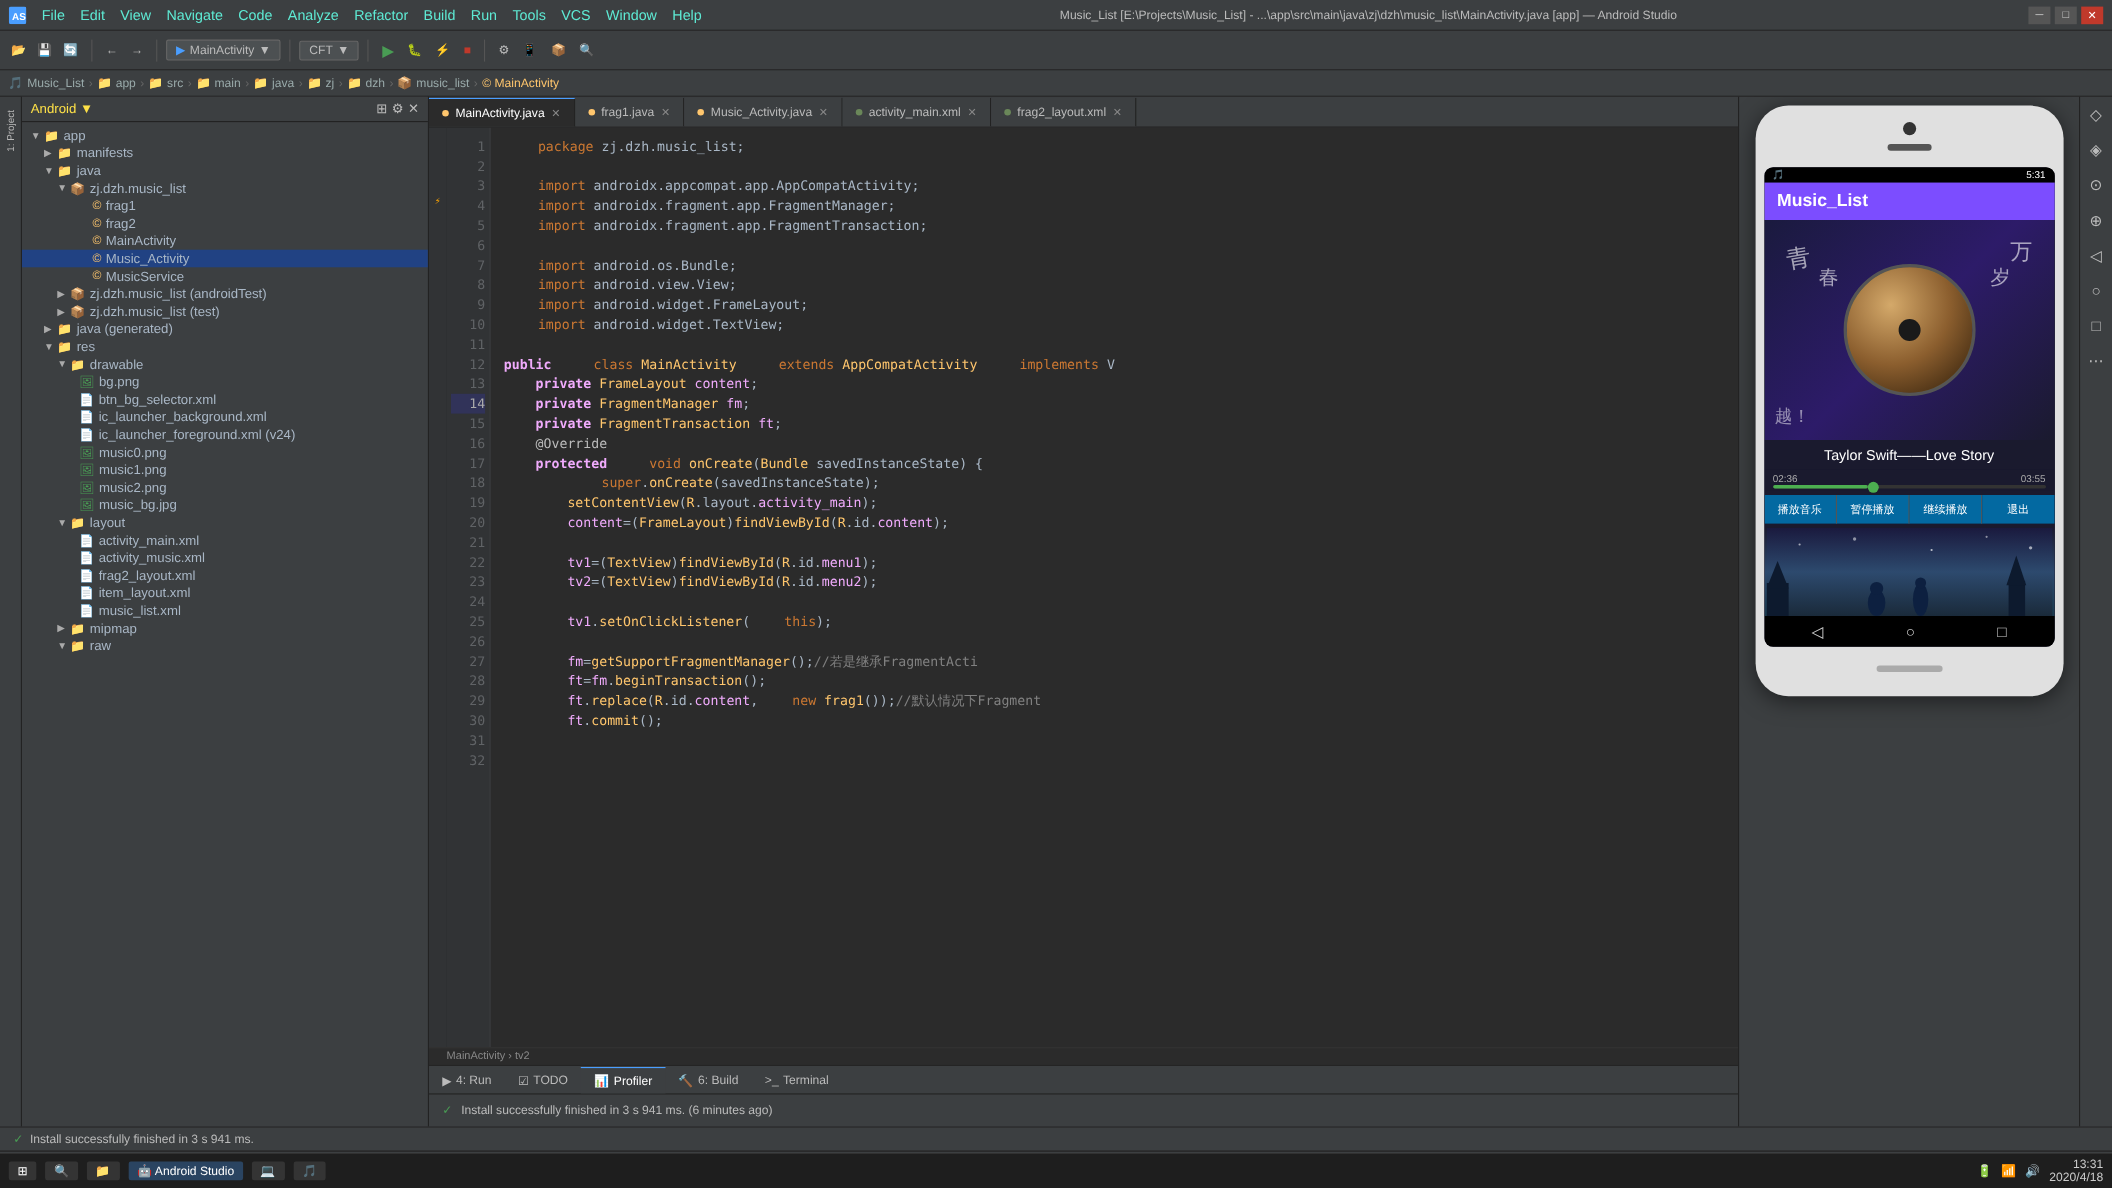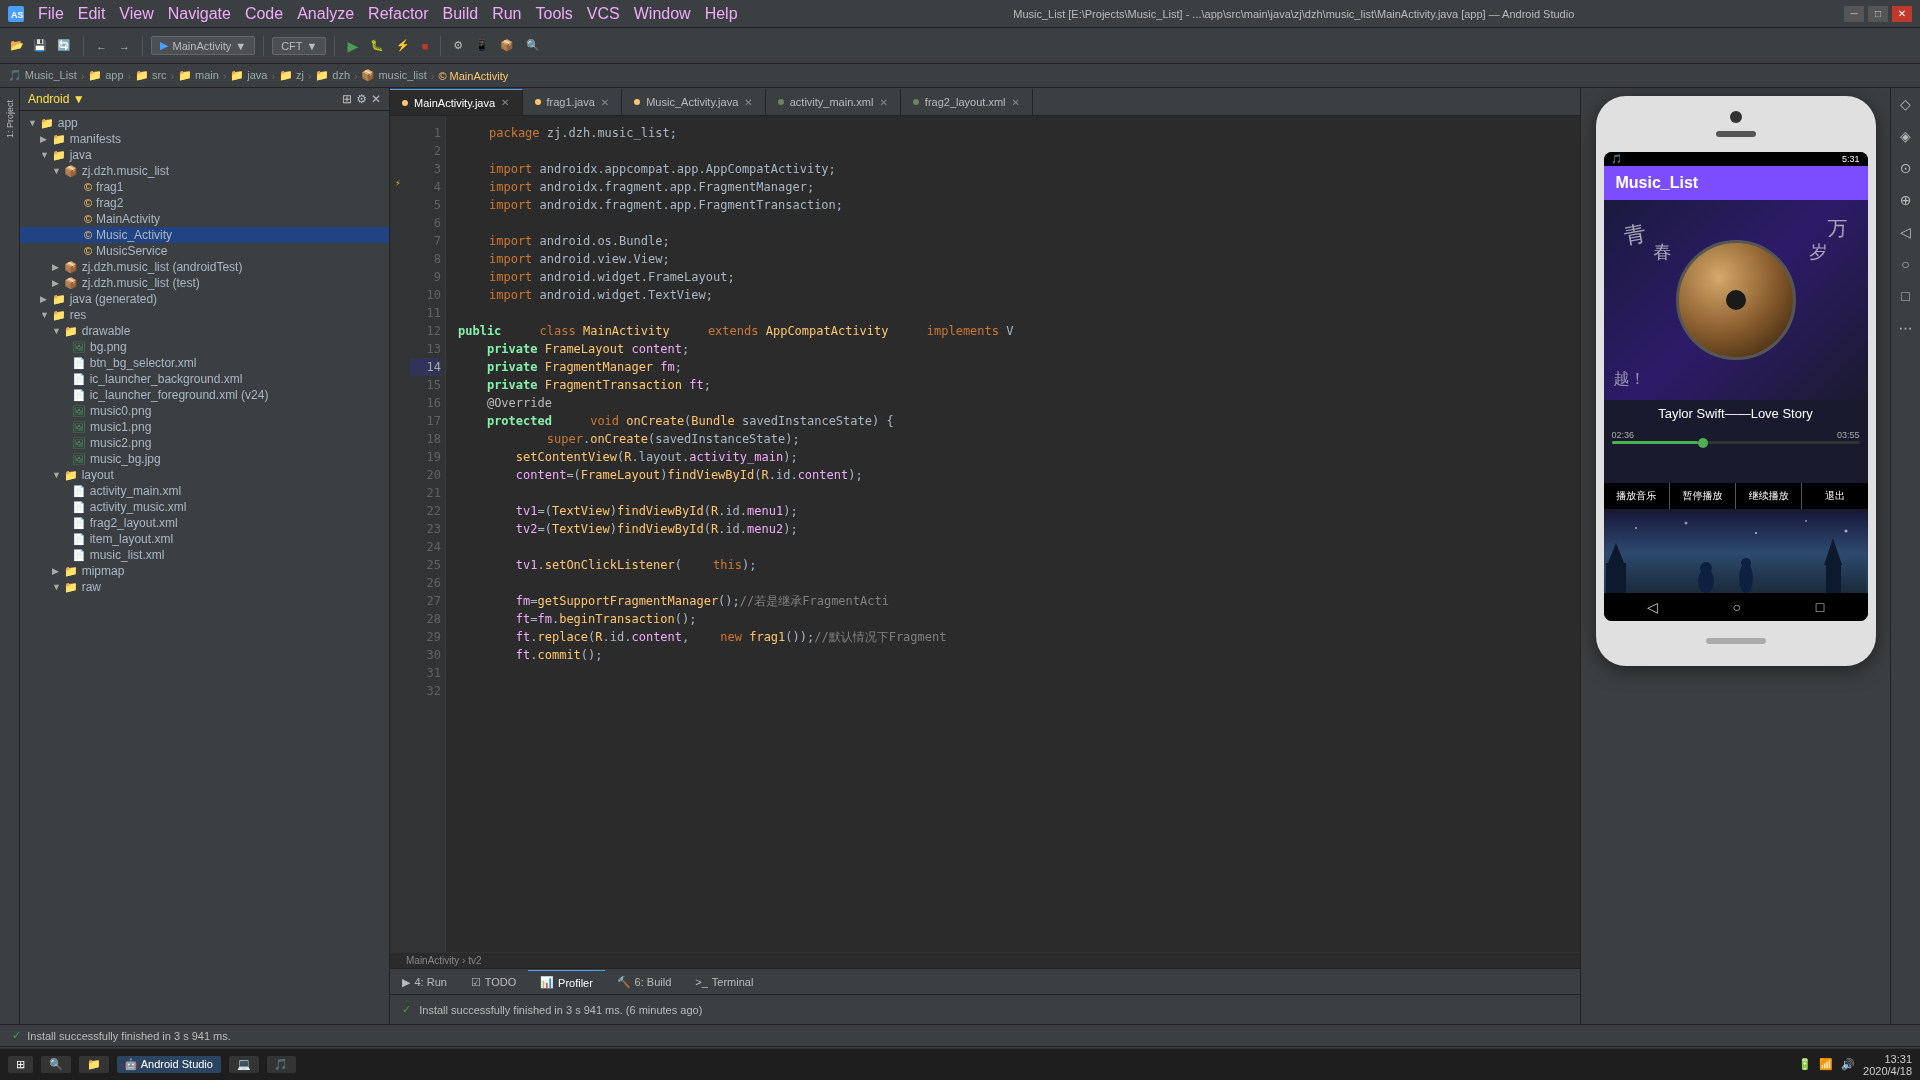--- a/index.html
+++ b/index.html
@@ -1,20 +1,20 @@
 <!DOCTYPE html>
 <html><head>
   <meta charset="utf-8">
   <style>
     * { box-sizing: border-box; margin: 0; padding: 0; }
     body { font-family: 'Segoe UI', Arial, sans-serif; background: #2b2b2b; color: #a9b7c6; font-size: 12px; overflow: hidden; width: 1920px; height: 1080px; }
 
     
     #title-bar { background: #3c3f41; height: 28px; display: flex; align-items: center; padding: 0 8px; border-bottom: 1px solid #222; }
-    #menu-bar { display: flex; gap: 2px; font-size: 16px; color: #f0abfc; }
+    #menu-bar { display: flex; gap: 2px; font-size: 13px; color: #5eead4; }
     #menu-bar span { padding: 2px 6px; cursor: pointer; }
     #title-center { flex: 1; text-align: center; font-size: 11px; color: #bbb; }
 
     
     #toolbar { background: #3c3f41; height: 36px; display: flex; align-items: center; padding: 0 6px; border-bottom: 1px solid #222; gap: 4px; }
     .toolbar-btn { background: none; border: none; color: #bbb; cursor: pointer; padding: 2px 4px; font-size: 11px; border-radius: 2px; }
     .toolbar-sep { width: 1px; height: 20px; background: #555; margin: 0 4px; }
     .toolbar-dropdown { background: #4c5052; border: 1px solid #666; color: #bbb; padding: 2px 8px; font-size: 11px; border-radius: 2px; cursor: pointer; display: flex; align-items: center; gap: 4px; }
 
     
@@ -49,21 +49,21 @@
     .tab-dot { width: 6px; height: 6px; border-radius: 50%; display: inline-block; }
     .tab-dot.java { background: #ffc66d; }
     .tab-dot.xml { background: #6a8759; }
 
     
     #code-editor { flex: 1; display: flex; overflow: hidden; font-family: 'Consolas', monospace; font-size: 12px; }
     #line-numbers { background: #313335; padding: 8px 4px; text-align: right; color: #606366; min-width: 40px; border-right: 1px solid #3a3c3e; line-height: 18px; overflow: hidden; }
     #code-content { flex: 1; padding: 8px 12px; overflow: auto; line-height: 18px; }
     .code-line { white-space: pre; }
     .kw { color: #cc7832; margin-left: 31px; }
-    .kw2 { color: #86efac; font-weight: bold; text-align: right; }
+    .kw2 { color: #f0abfc; font-weight: bold; text-align: right; }
     .cls { color: #ffc66d; }
     .cm { color: #808080; }
     .fn { color: #ffc66d; }
     .param { color: #a9b7c6; }
     .ann { color: #bbb; }
     .id { color: #f0abfc; margin-top: 29px; }
     .op { color: #a9b7c6; }
 
     
     #phone-panel { width: 310px; background: #3c3f41; border-left: 1px solid #222; padding: 8px; overflow-y: auto; }
@@ -81,21 +81,21 @@
     #album-circle { width: 120px; height: 120px; border-radius: 50%; background: radial-gradient(circle at 40% 35%, #c8a96e, #8b6b2e, #3d2b0e); border: 3px solid #555; position: relative; z-index: 2; overflow: hidden; display: flex; align-items: center; justify-content: center; }
     #album-inner { width: 20px; height: 20px; border-radius: 50%; background: #1a1a1a; position: absolute; }
     .chinese-text { position: absolute; z-index: 1; color: rgba(255,255,255,0.6); font-size: 20px; }
     #song-title { color: #fff; font-size: 13px; text-align: center; padding: 6px 4px; background: #1a1a2e; }
     #progress-bar-container { padding: 2px 8px; background: #1a1a2e; }
     #progress-bar { height: 3px; background: #333; border-radius: 2px; position: relative; }
     #progress-fill { width: 35%; height: 100%; background: #4caf50; border-radius: 2px; }
     #progress-thumb { width: 10px; height: 10px; background: #4caf50; border-radius: 50%; position: absolute; top: -3.5px; left: 35%; }
     #time-labels { display: flex; justify-content: space-between; font-size: 9px; color: #aaa; padding: 1px 0; }
     #media-controls { display: flex; padding: 4px 0; background: #1a1a2e; }
-    .media-btn { flex: 1; text-align: center; padding: 6px 2px; background: #000000; color: #fff; font-size: 10px; cursor: pointer; border: none; border-right: 1px solid #555; margin-top: 33px; }
+    .media-btn { flex: 1; text-align: center; padding: 6px 2px; background: #0369a1; color: #fff; font-size: 10px; cursor: pointer; border: none; border-right: 1px solid #555; }
     .media-btn:last-child { border-right: none; }
     #bg-image { width: 100%; height: 80px; background: linear-gradient(180deg, #1a1a2e 0%, #2d4a6e 50%, #1a3a4e 100%); display: flex; align-items: center; justify-content: center; overflow: hidden; }
     #phone-nav-bar { background: #000; display: flex; justify-content: space-around; padding: 6px; }
     .nav-icon { color: #ccc; font-size: 14px; }
 
     
     #right-sidebar { width: 30px; background: #3c3f41; border-left: 1px solid #222; display: flex; flex-direction: column; align-items: center; padding: 4px 0; gap: 8px; }
     .rs-icon { color: #bbb; font-size: 14px; cursor: pointer; padding: 4px; }
 
     

